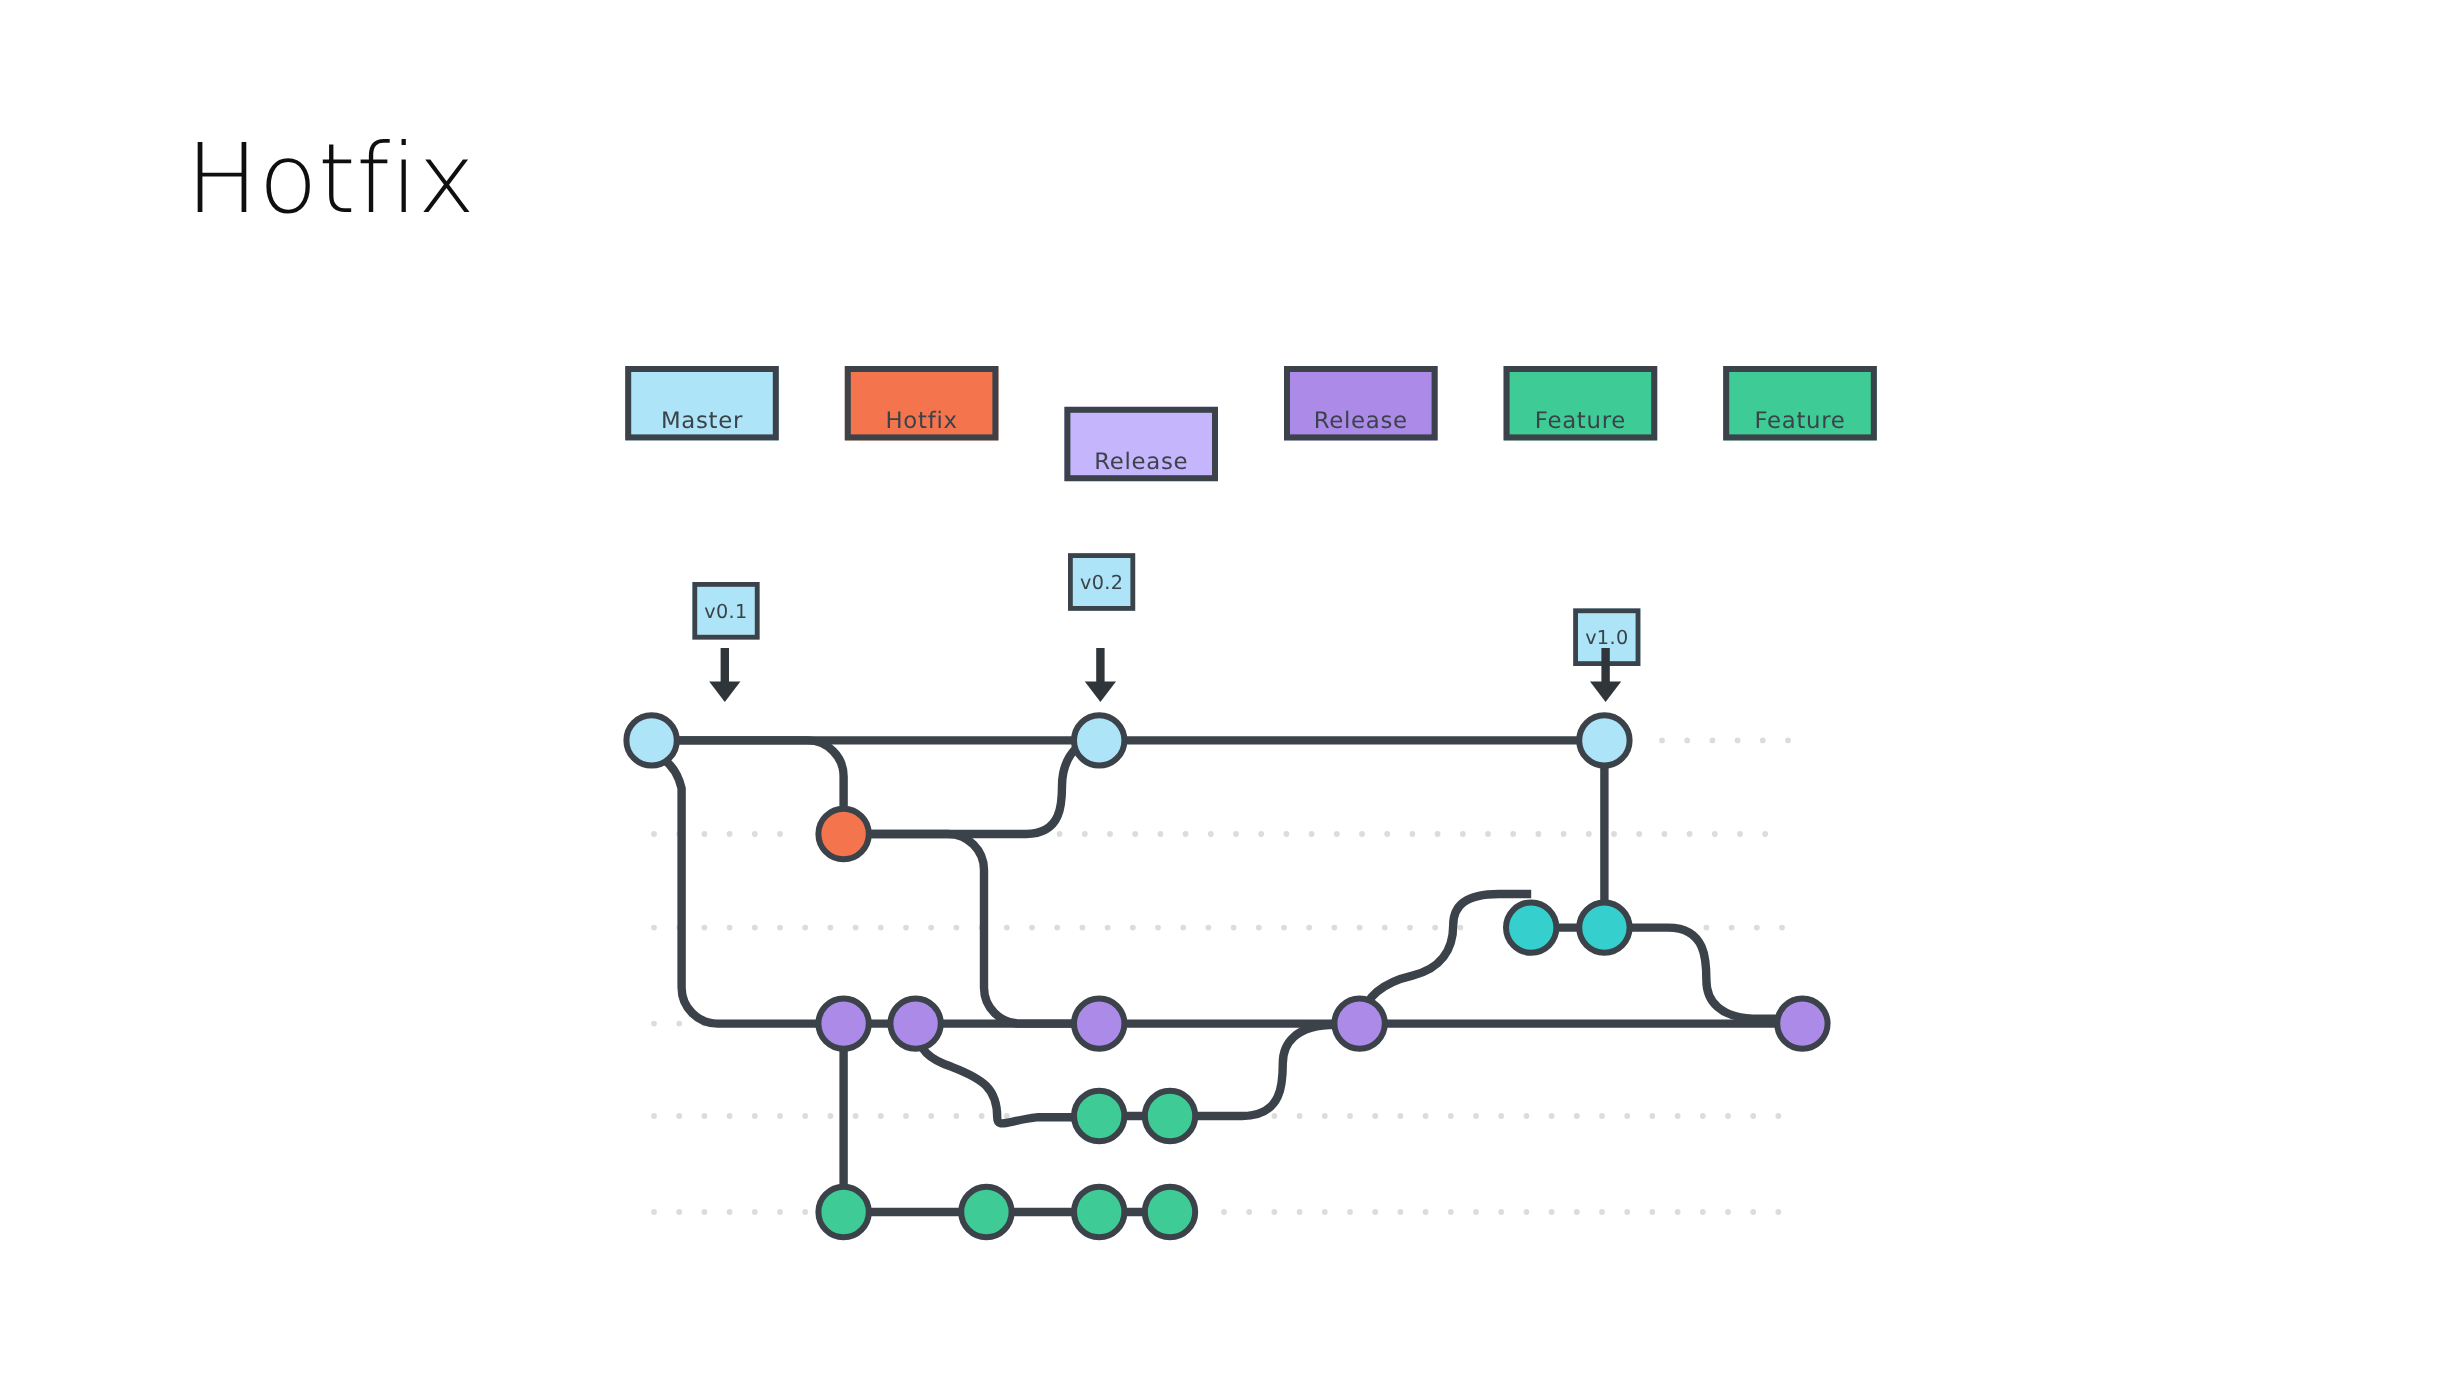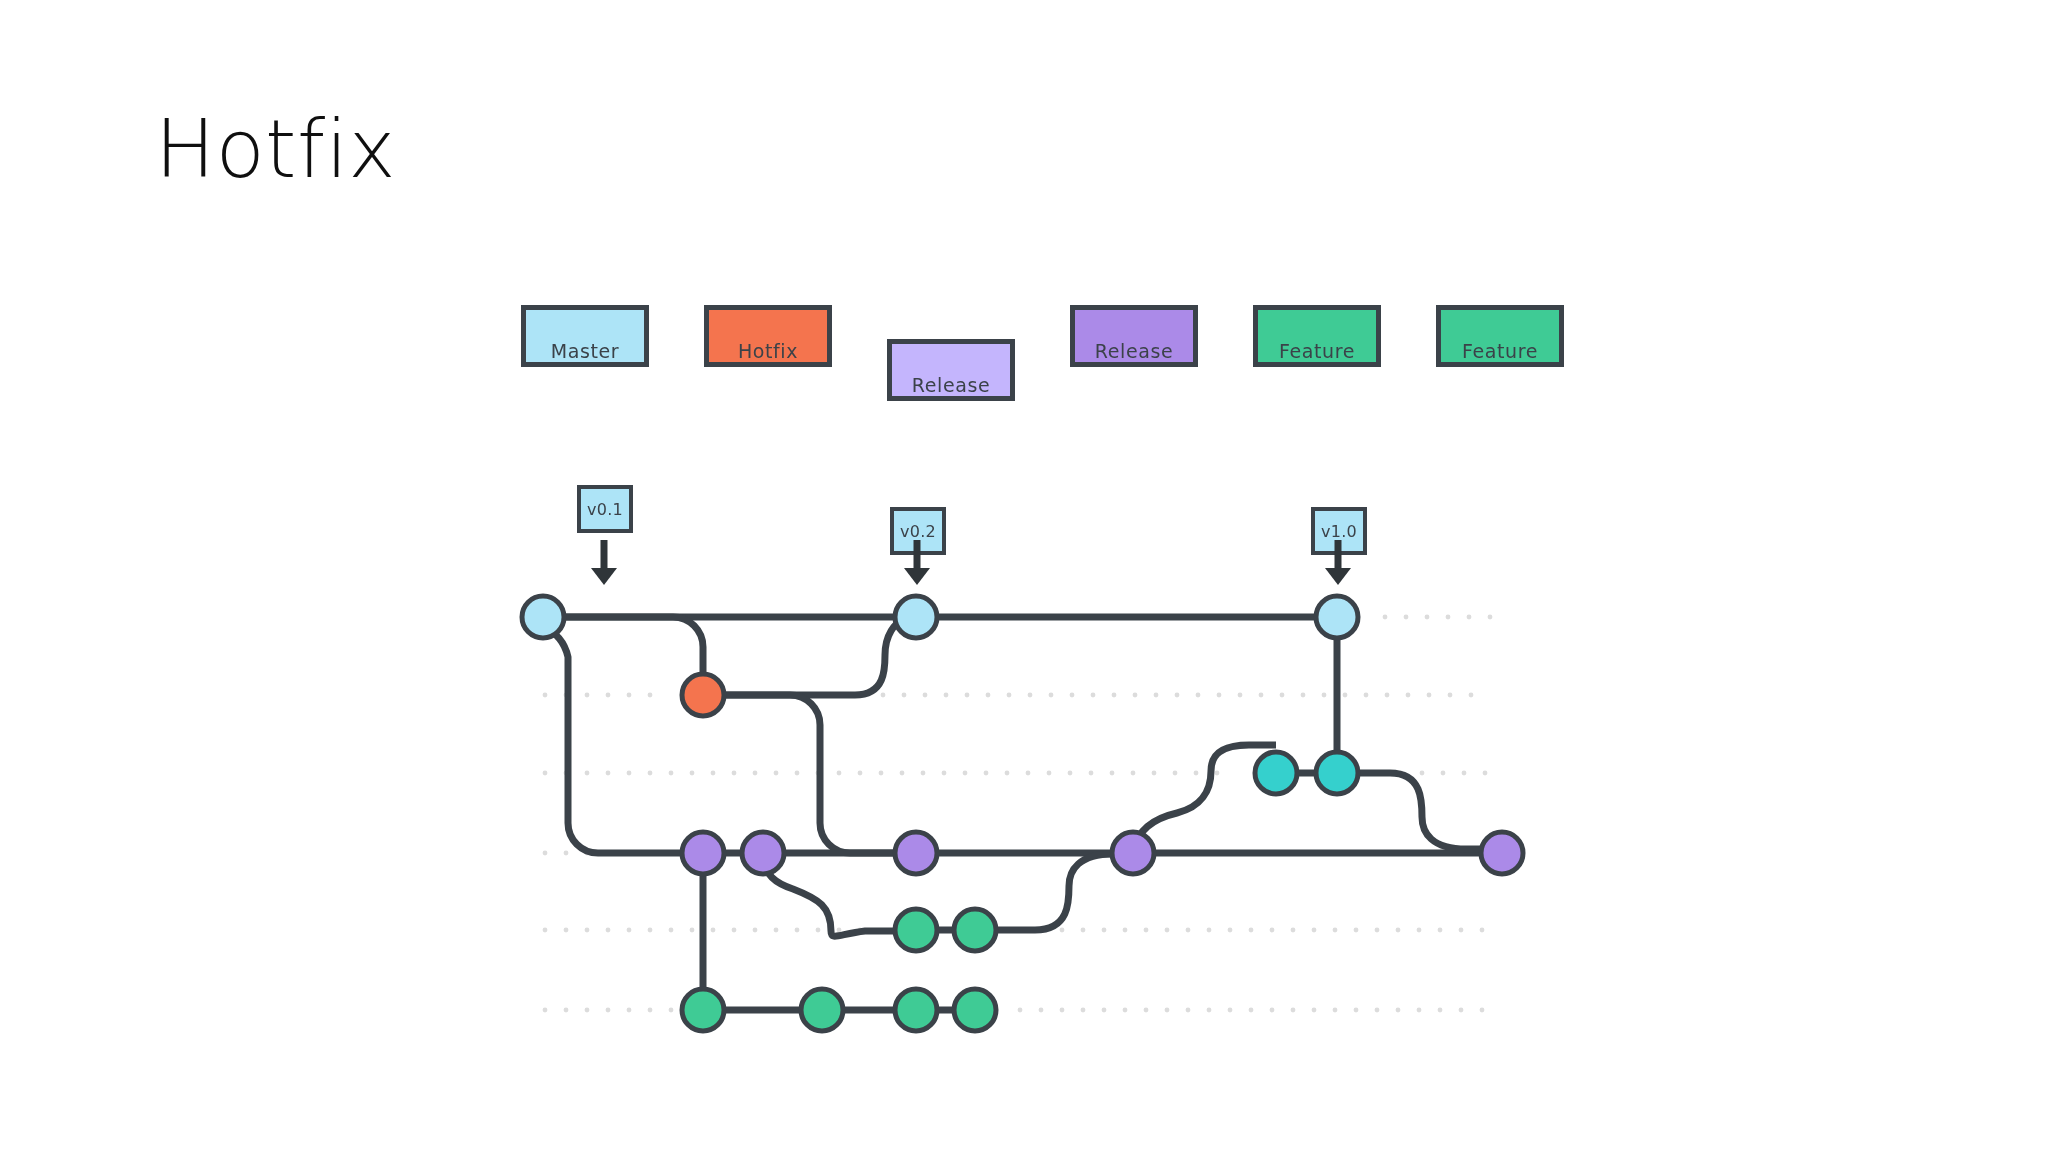--- a/index.html
+++ b/index.html
@@ -111,21 +111,21 @@
       </div>
       <div class="legend-chip" style="background: rgb(63, 203, 149); border-color: rgb(59, 66, 73);">
         <span>Feature</span>
       </div>
     </div>
 
   <div id="tags">
       <div class="tag" style="left: 577px; top: 485px;">
         <span>v0.1</span>
       </div>
-      <div class="tag" style="left: 890px; top: 507px;">
+      <div class="tag" style="left: 890px; top: 461px;">
         <span>v0.2</span>
       </div>
       <div class="tag" style="left: 1311px; top: 507px;">
         <span>v1.0</span>
       </div>
     </div>
 
   <svg id="graph" viewBox="0 0 2048 1152">
     <g id="guides">
         <circle cx="1385" cy="617" r="2.4" fill="#dcdcdc"></circle>

